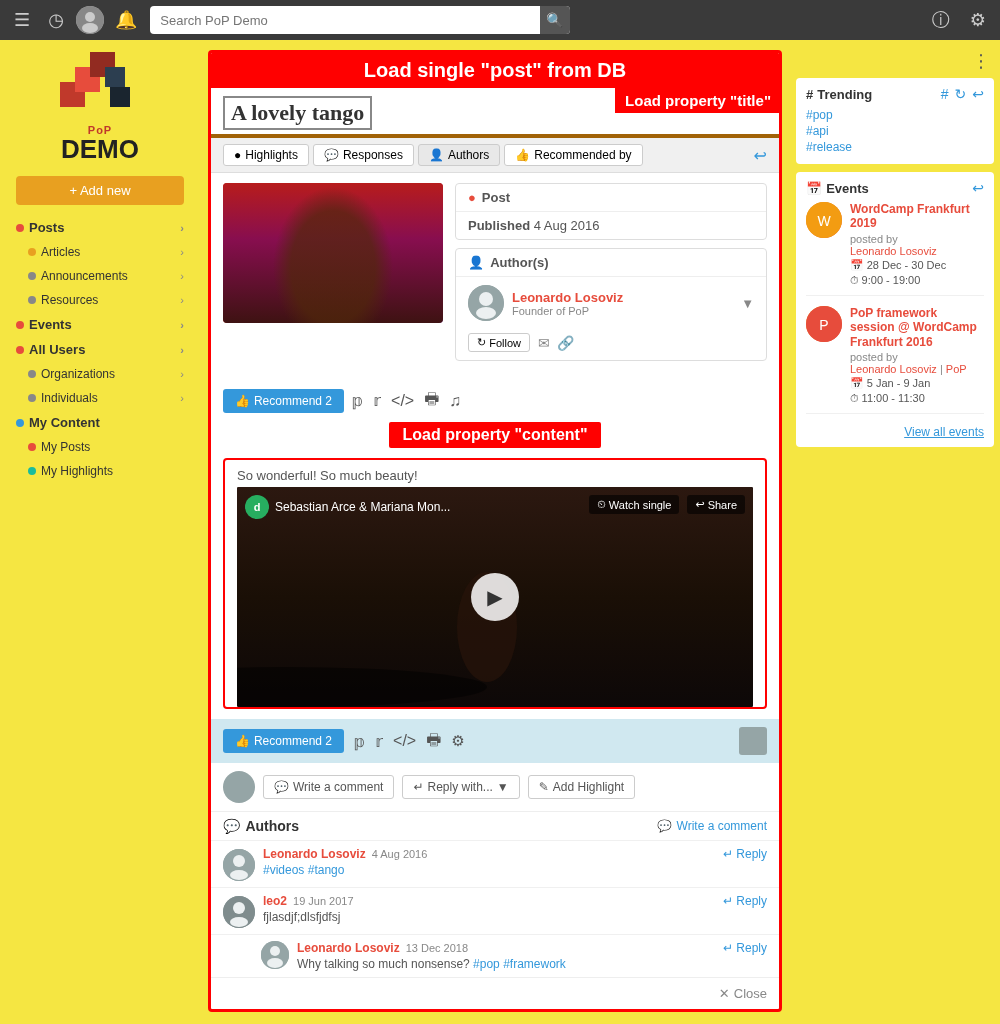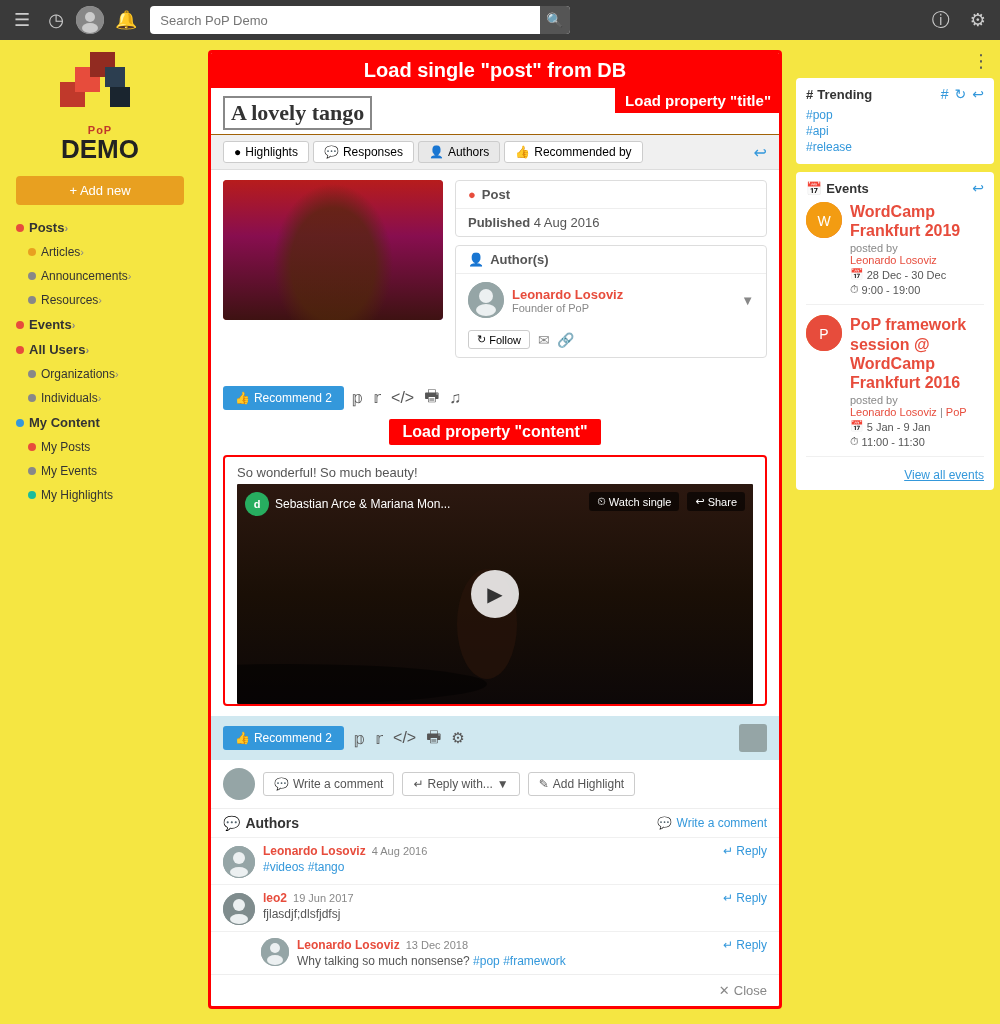--- a/index.html
+++ b/index.html
@@ -113,21 +113,21 @@
       border-radius: 4px;
       padding: 7px 0;
       width: calc(100% - 32px);
       font-size: 13px;
       cursor: pointer;
       text-align: center;
     }
     .sidebar-item {
       display: flex;
       align-items: center;
-      justify-content: flex-start;
+      justify-content: space-between;
       padding: 5px 16px;
       cursor: pointer;
       font-size: 13px;
       color: #333;
     }
     .sidebar-item.parent { font-weight: bold; }
     .sidebar-item.child { padding-left: 28px; font-size: 12px; }
     .sidebar-item .dot {
       width: 8px; height: 8px;
       border-radius: 50%;
@@ -155,21 +155,21 @@
       background: #fff;
       border: 3px solid red;
       border-radius: 4px;
       margin-bottom: 10px;
       overflow: hidden;
       position: relative;
     }
 
     .post-header {
       padding: 8px 12px 4px;
-      border-bottom: 1px solid #a16207;
+      border-bottom: 4px solid #a16207;
       display: flex;
       align-items: center;
       gap: 8px;
       position: relative;
     }
     .post-title {
       font-size: 22px;
       font-weight: bold;
       color: #333;
       font-family: Georgia, serif;
@@ -538,21 +538,21 @@
     }
     .event-item:last-of-type { border-bottom: none; }
     .event-avatar {
       width: 36px; height: 36px; border-radius: 50%;
       background: linear-gradient(135deg, #f39c12, #e74c3c);
       flex-shrink: 0;
       display: flex; align-items: center; justify-content: center;
       font-size: 16px;
     }
     .event-info { flex: 1; }
-    .event-name { color: #e74c3c; font-size: 16px; font-weight: bold; cursor: pointer; line-height: 1.2; margin-bottom: 2px; }
+    .event-name { color: #e74c3c; font-size: 12px; font-weight: bold; cursor: pointer; line-height: 1.2; margin-bottom: 2px; }
     .event-posted { font-size: 11px; color: #888; }
     .event-author { color: #e74c3c; font-size: 11px; cursor: pointer; }
     .event-meta { font-size: 11px; color: #555; display: flex; align-items: center; gap: 3px; margin-top: 2px; }
     .view-all { text-align: right; margin-top: 6px; }
     .view-all-link { color: #3498db; font-size: 12px; cursor: pointer; text-decoration: underline; }
 
     
     .title-annotation {
       position: absolute;
       right: -2px;
@@ -676,26 +676,20 @@
     <div class="sidebar-item parent">
       <span class="sidebar-label-left">
         <span class="dot blue"></span>
         <span>My Content</span>
       </span>
     </div>
     <div class="sidebar-item child">
       <span class="sidebar-label-left">
         <span class="dot red"></span>
         <span>My Posts</span>
-      </span>
-    </div>
-    <div class="sidebar-item child">
-      <span class="sidebar-label-left">
-        <span class="dot gray"></span>
-        <span>My Events</span>
       </span>
     </div>
     <div class="sidebar-item child">
       <span class="sidebar-label-left">
         <span class="dot teal"></span>
         <span>My Highlights</span>
       </span>
     </div>
   </div>
 

